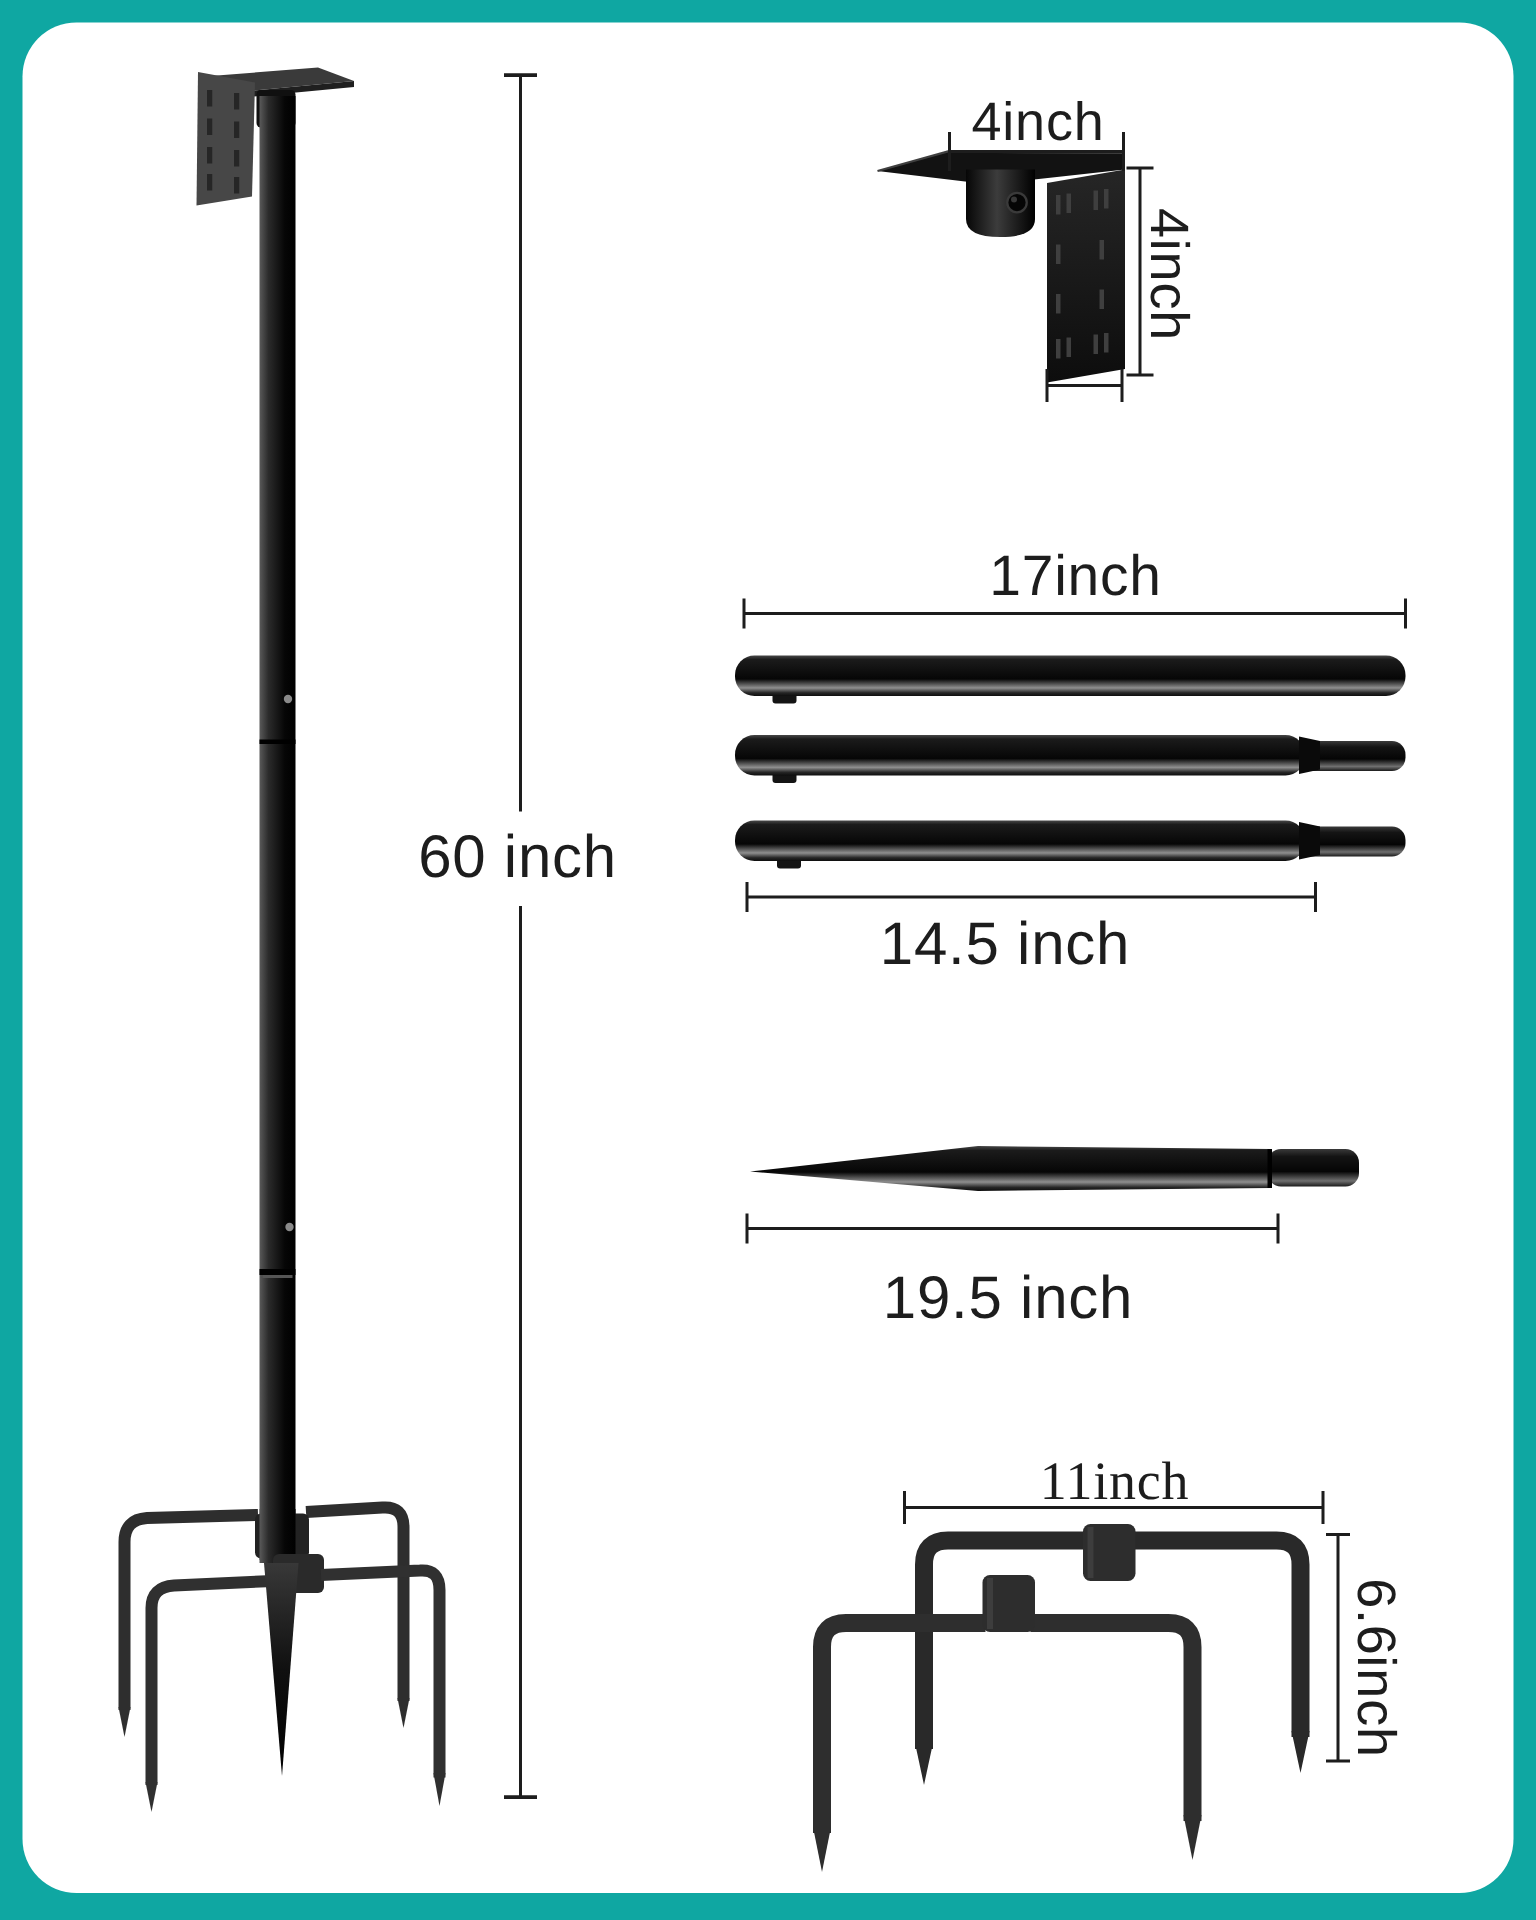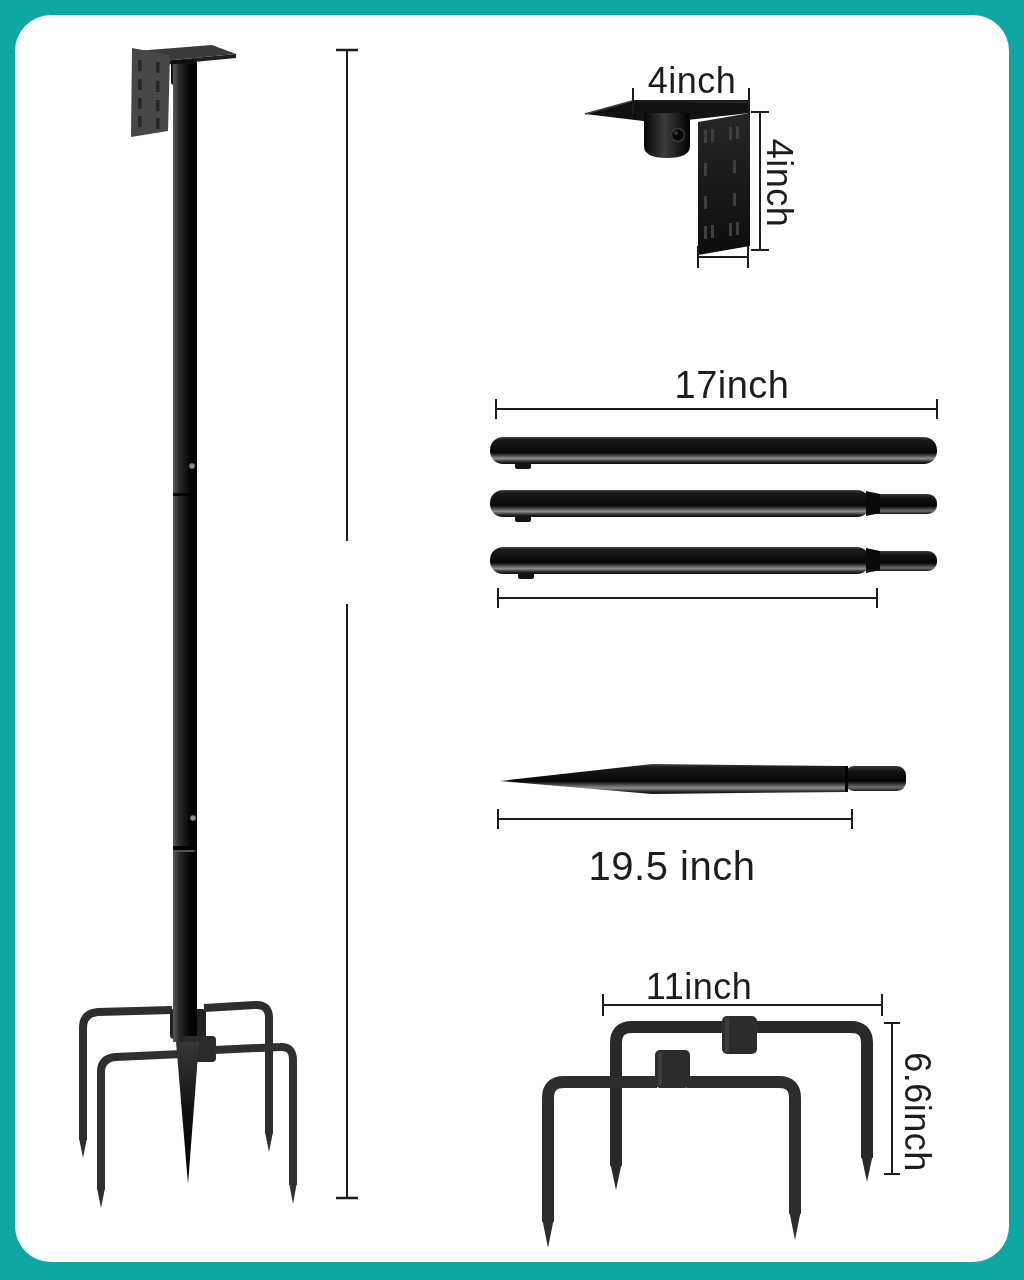--- a/index.html
+++ b/index.html
@@ -191,27 +191,29 @@
       <polygon points="542,1218 554,1218 548,1248" fill="#2e2e2e"></polygon>
       <polygon points="789,1210 801,1210 795,1240" fill="#2e2e2e"></polygon>
       <rect x="655" y="1050" width="35" height="38" rx="5" fill="#2d2d2d"></rect>
       <rect x="658" y="1052" width="4" height="34" fill="#3d3d3d"></rect>
       <g stroke="#1d1d1d" stroke-width="2">
         <path d="M892,1023 V1174 M884,1023 H900 M884,1174 H900"></path>
       </g>
     </g>
   </svg>
 
+  <span class="lbl f40" style="left:345px;top:572px;">60 inch</span>
 
   <span class="lbl f36" style="left:692px;top:81px;">4inch</span>
 
   <span class="lbl f36 rot" style="left:779px;top:183px;">4inch</span>
 
 
-  <span class="lbl f38" style="left:732px;top:385px;">17inch</span>
-
+  <span class="lbl f38" style="left:717px;top:385px;">17inch</span>
+
+  <span class="lbl f40" style="left:670px;top:630px;">14.5 inch</span>
 
   <span class="lbl f40" style="left:672px;top:866px;">19.5 inch</span>
 
-  <span class="lbl f36" style="left:699px;top:987px;">11inch</span>
+  <span class="lbl f36" style="left:743px;top:987px;font-family:Liberation Serif, serif;">11inch</span>
 
   <span class="lbl f36 rot" style="left:917px;top:1112px;">6.6inch</span>
 </div>
 
 </body></html>

